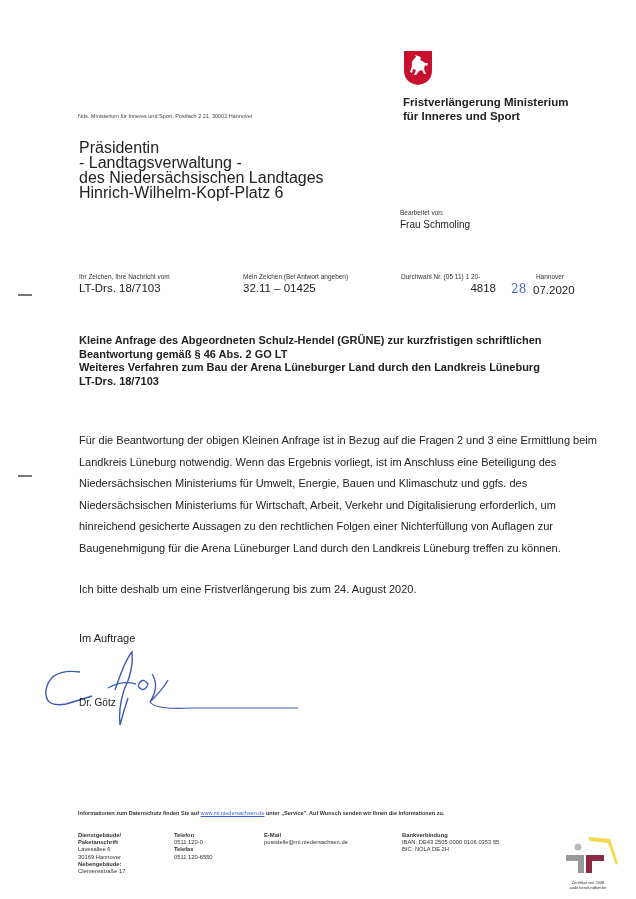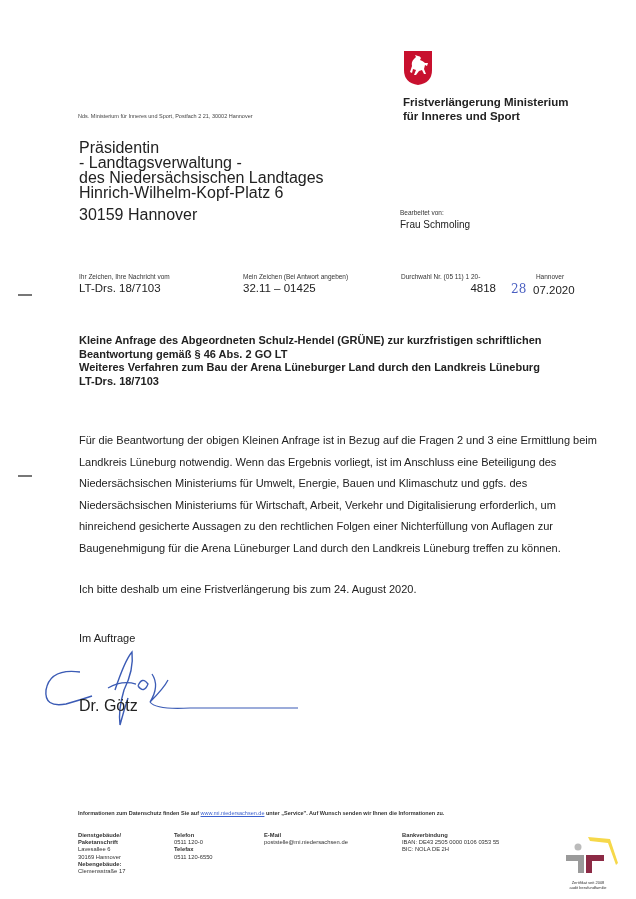--- a/index.html
+++ b/index.html
@@ -20,21 +20,21 @@
 
     .ref-label { font-size: 6.5px; color: #333; }
     .ref-value { font-size: 11.5px; color: #222; }
 
     .subject { left: 79px; top: 334px; font-size: 11px; font-weight: bold; line-height: 13.5px; color: #222; width: 520px; }
 
     .body-text { left: 79px; top: 430px; width: 520px; font-size: 11px; line-height: 21.5px; color: #222; }
     .body-text p { margin-bottom: 20px; }
 
     .closing { left: 79px; top: 632px; font-size: 11px; color: #222; }
-    .signer { left: 79px; top: 697px; font-size: 16px; color: #222; }
+    .signer { left: 79px; top: 697px; font-size: 10px; color: #222; }
     .signature { left: 40px; top: 650px; width: 260px; height: 80px; }
 
     .margin-mark { width: 14px; height: 1.5px; background: #777; }
 
     .privacy { left: 78px; top: 810px; font-size: 5.5px; color: #333; font-weight: bold; }
     .privacy .link { color: #3a5fcd; text-decoration: underline; font-weight: normal; }
 
     .footer-col { top: 832px; font-size: 5.8px; line-height: 7.2px; color: #333; }
     .footer-col .h { font-weight: bold; }
 
@@ -53,21 +53,20 @@
   <div>für Inneres und Sport</div>
 </div>
 
 <div class="abs sender-line">Nds. Ministerium für Inneres und Sport, Postfach 2 21, 30002 Hannover</div>
 
 <div class="abs recipient">
   <div>Präsidentin</div>
   <div>- Landtagsverwaltung -</div>
   <div>des Niedersächsischen Landtages</div>
   <div>Hinrich-Wilhelm-Kopf-Platz 6</div>
-  <div class="city">30159 Hannover</div>
 </div>
 
 <div class="abs handled-label">Bearbeitet von:</div>
 <div class="abs handled-value">Frau Schmoling</div>
 
 <div class="abs margin-mark" style="left:18px; top:294px;"></div>
 
 <div class="abs" style="left:79px; top:273px;">
   <div class="ref-label">Ihr Zeichen, Ihre Nachricht vom</div>
   <div class="ref-value" style="margin-top:2px;">LT-Drs. 18/7103</div>

